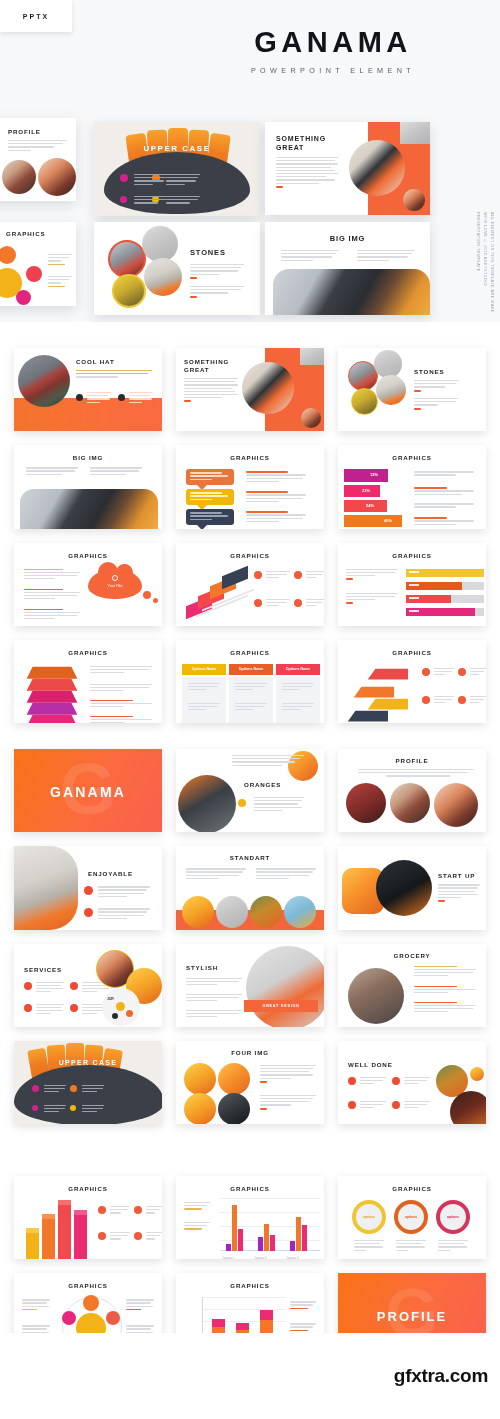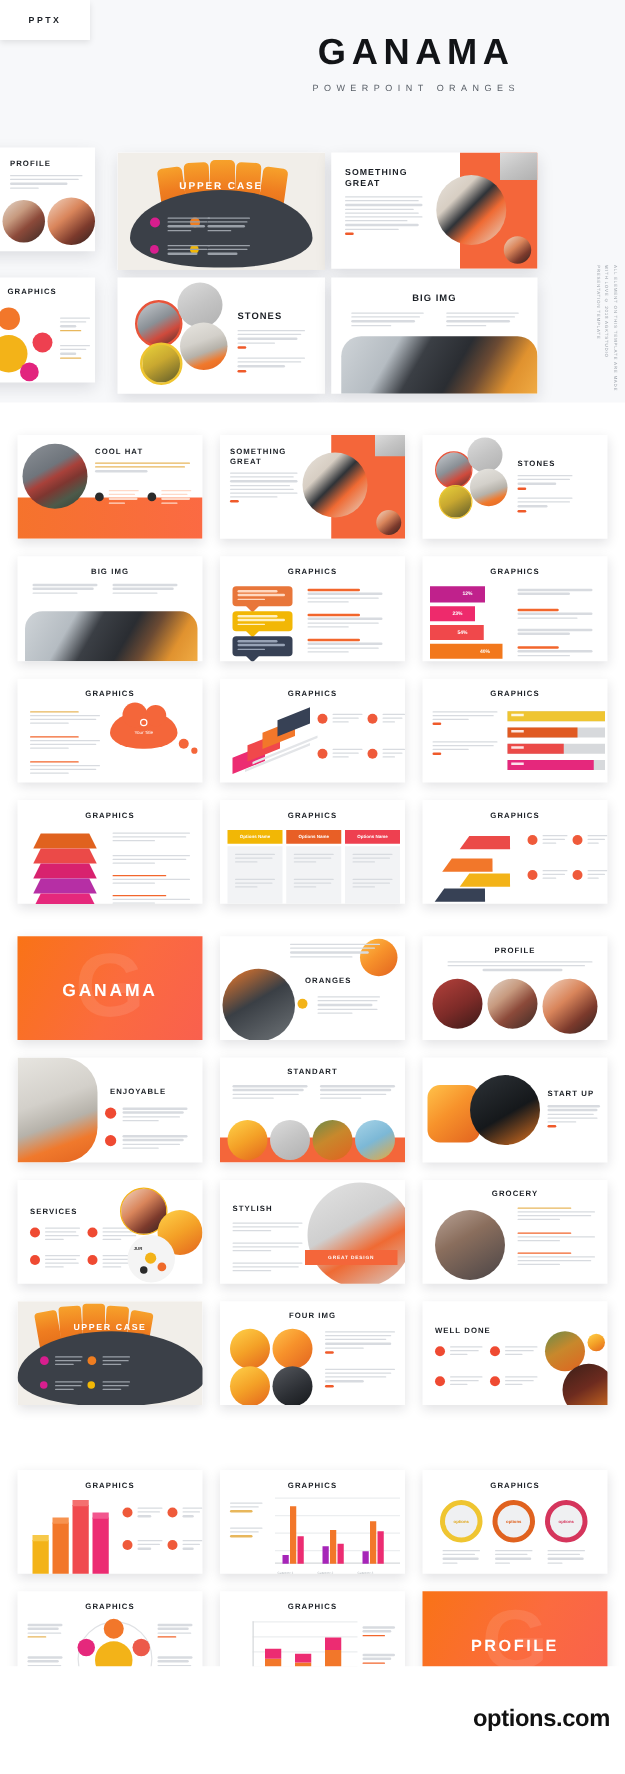--- a/index.html
+++ b/index.html
@@ -139,21 +139,21 @@
 <body>
 
 <div class="hero">
 
   <div class="pptx-tab">
     <span>PPTX</span>
   </div>
 
   <div class="brand">
     <div class="brand-title">GANAMA</div>
-    <div class="brand-sub">POWERPOINT ORANGES</div>
+    <div class="brand-sub">POWERPOINT ELEMENT</div>
   </div>
 
   <div class="vertical-note">ALL ELEMENT ON THIS TEMPLATE ARE MADE WITH LOVE   © 2018 AGKTSTUDIO PRESENTATION TEMPLATE</div>
 
   <div class="hcard" style="left:-62px; top:118px; width:138px; height:83px;">
     <div class="s-title" style="left:70px; top:10px;">PROFILE</div>
     <div class="lines" style="left:70px; top:22px; width:58px;">
       <div class="ln w100"></div>
       <div class="ln w95"></div>
       <div class="ln w80"></div>
@@ -1113,14 +1113,14 @@
 
     <div class="slide" style="background:linear-gradient(118deg,#F97316 0%,#FB6B3F 55%,#F9604E 100%);">
       <div style="position:absolute; left:50%; top:46%; transform:translate(-50%,-50%); font-size:68px; font-weight:bold; color:rgba(255,255,255,.10); line-height:1;">G</div>
       <div style="position:absolute; left:0; right:0; top:43%; text-align:center; color:#fff; font-size:13px; font-weight:bold; letter-spacing:2px;">PROFILE</div>
     </div>
 
   </div>
 </div>
 
 <div class="gfx-footer">
-  <span class="gfx-text">options.com</span>
+  <span class="gfx-text">gfxtra.com</span>
 </div>
 
 </body></html>

